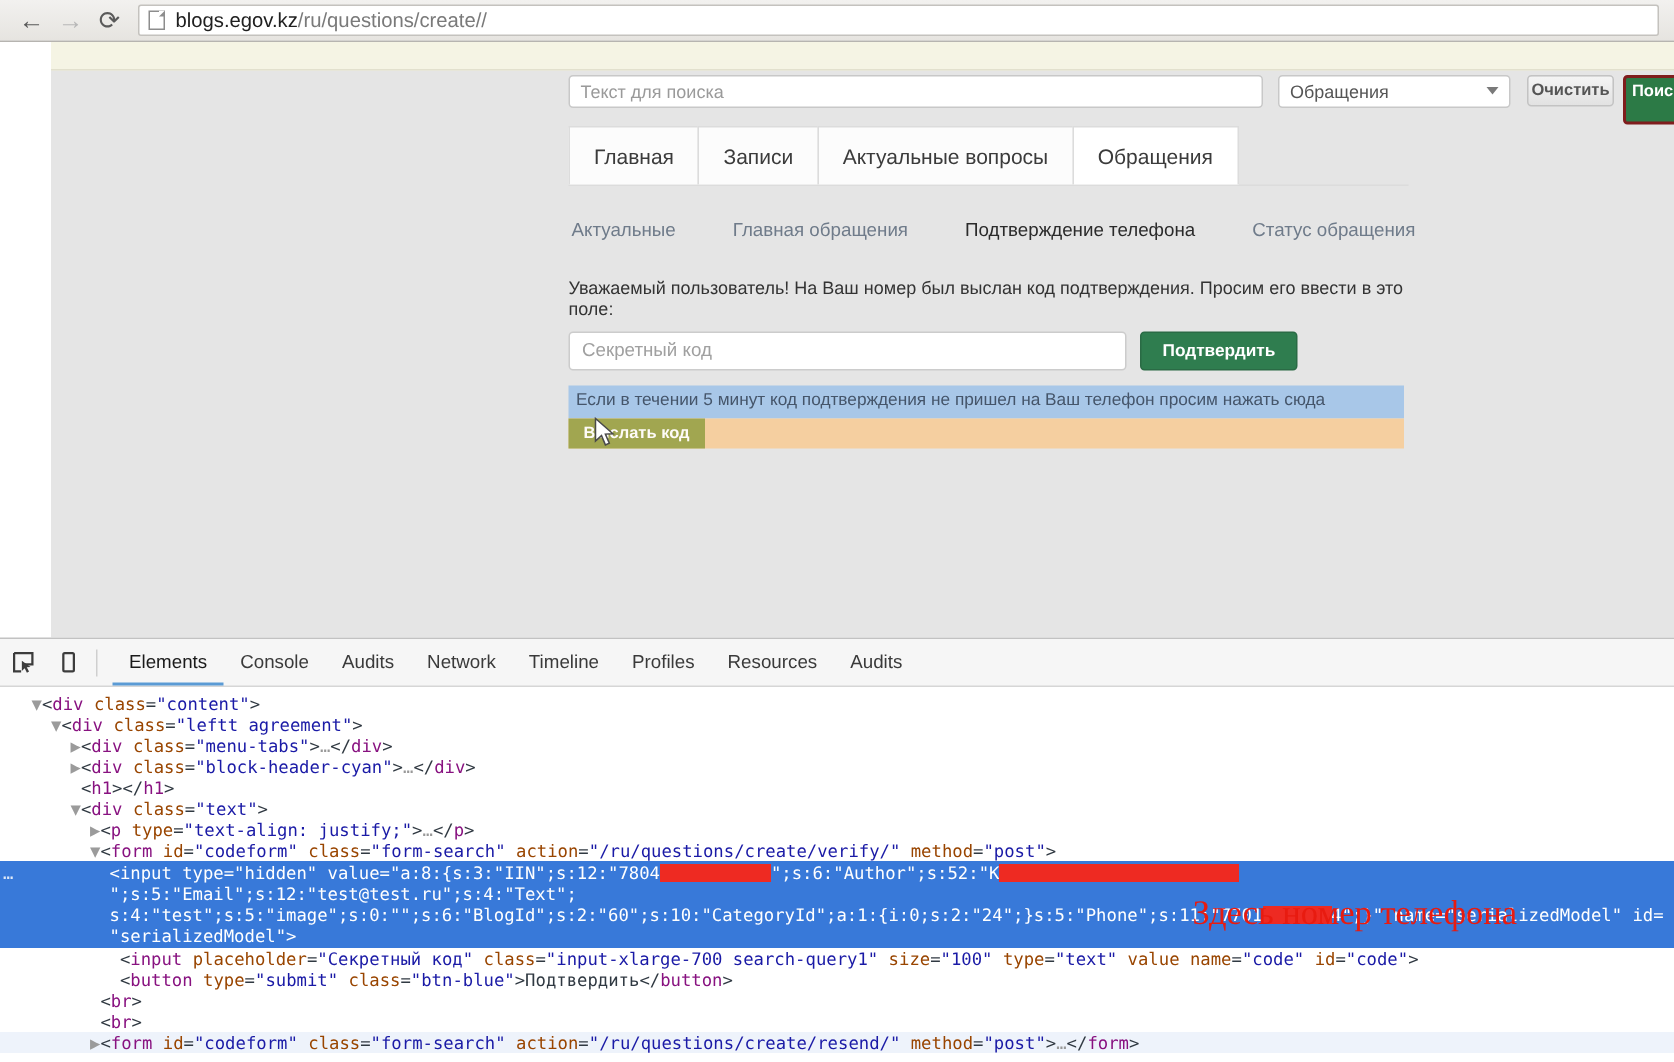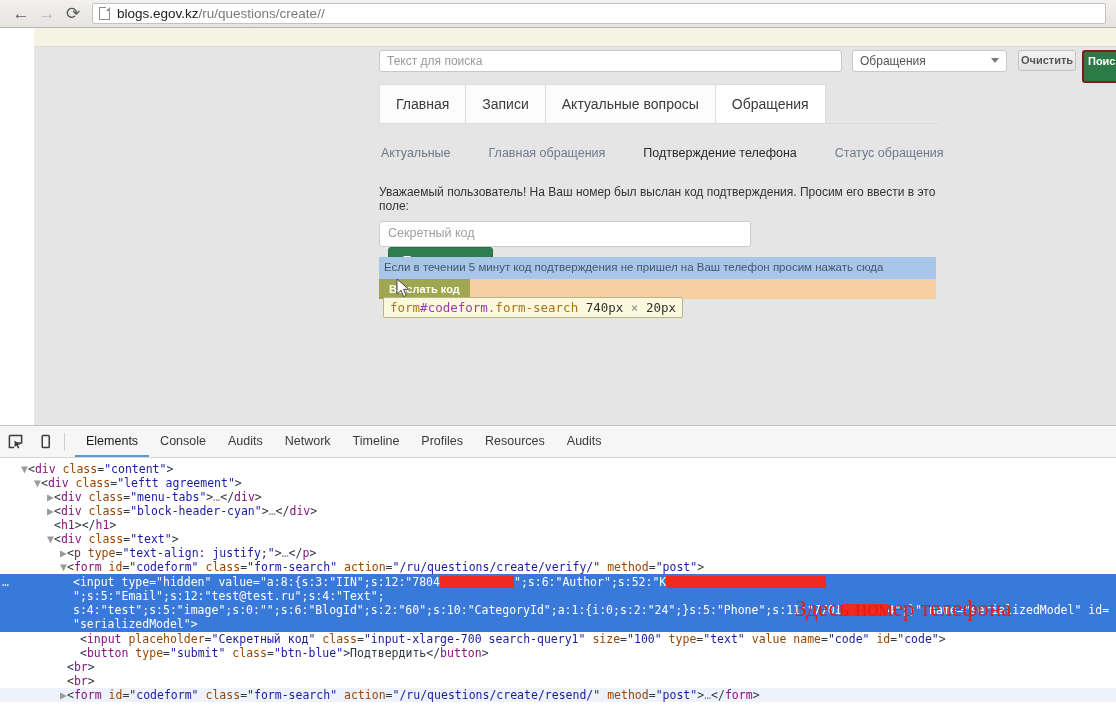--- a/index.html
+++ b/index.html
@@ -81,21 +81,21 @@
     margin-right:-1px; white-space:nowrap;
   }
   .menu-tab.active{ background:#ffffff; }
 
   #step-tabs{ display:flex; gap:38px; padding:22px 2px 0 2px; }
   .step-tab{ font-size:12.5px; color:#6f7b8a; white-space:nowrap; }
   .step-tab.current{ color:#2b2b2b; }
 
   #notice-text{ margin-top:25px; font-size:12px; color:#333; }
 
-  #code-row{ margin-top:8px; display:flex; align-items:flex-start;flex-direction:column; }
+  #code-row{ margin-top:8px; display:flex; align-items:flex-start; }
   #secret-code-input{
     width:372px; height:26px; border:1px solid #ccc; border-radius:3px;
     background:#fff; font-size:12.5px; color:#a0a0a0; padding:4px 8px;
   }
   #confirm-button{
     margin-left:9px; height:26px; padding:0 14px;
     background:#2f7d4f; border:1px solid #2a6b45; border-radius:3px;
     color:#fff; font-size:11.5px; font-weight:bold; line-height:25px;
   }
 
@@ -212,23 +212,20 @@
     <div id="code-row">
       <div id="secret-code-input">Секретный код</div>
       <div id="confirm-button">Подтвердить</div>
     </div>
   </div>
 
   <div id="inspect-highlight">
     <div id="hl-content">Если в течении 5 минут код подтверждения не пришел на Ваш телефон просим нажать сюда</div>
     <div id="hl-padding">
       <div id="resend-button">Выслать код</div>
-    </div>
-    <div id="hl-tooltip">
-      <span class="sel-tag">form</span><span class="sel-id">#codeform</span><span class="sel-cls">.form-search</span>&nbsp;<span class="dim-num">740px</span>&nbsp;<span class="unit">×</span>&nbsp;<span class="dim-num">20px</span>
     </div>
   </div>
 
   <svg id="mouse-cursor" viewBox="0 0 14 20">
     <path d="M1 1 L1 16 L5 12.4 L7.6 18.6 L10.2 17.4 L7.6 11.4 L12.6 11.2 Z" fill="#ffffff" stroke="#4a4a4a" stroke-width="1"></path>
   </svg>
 </div>
 
 <div id="devtools">
 

